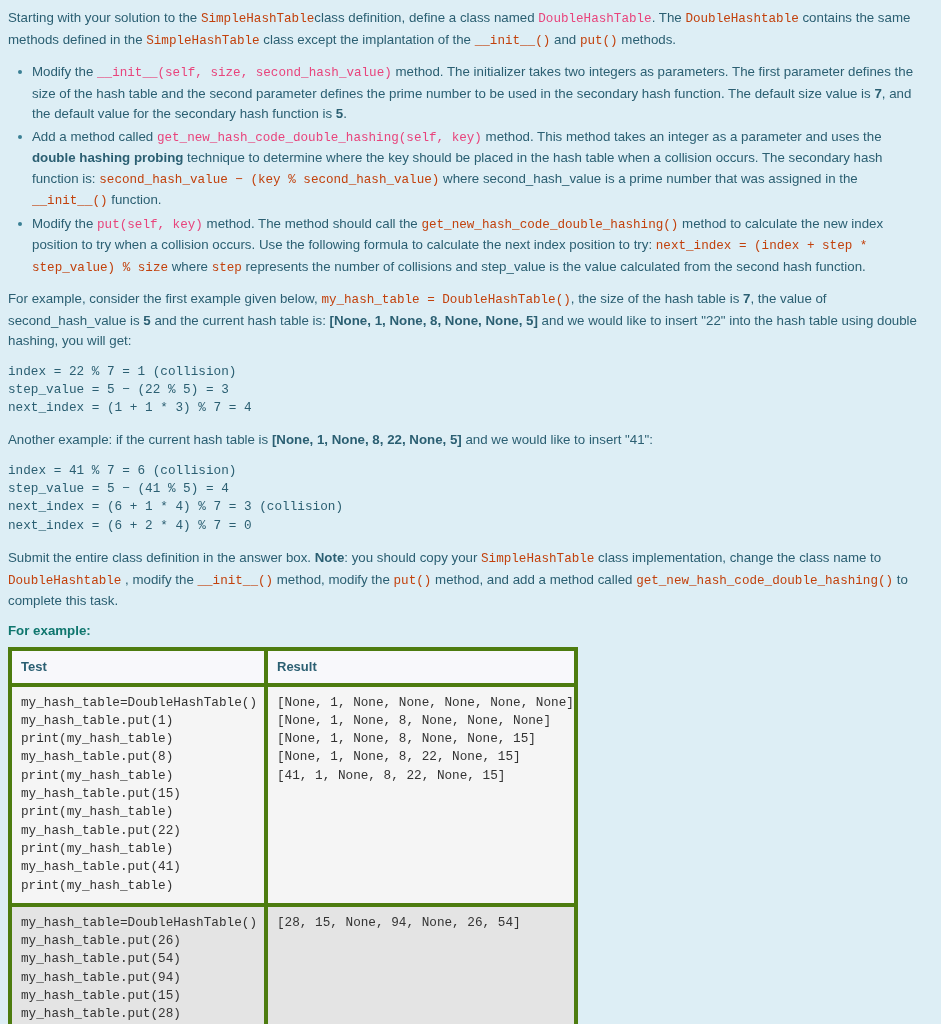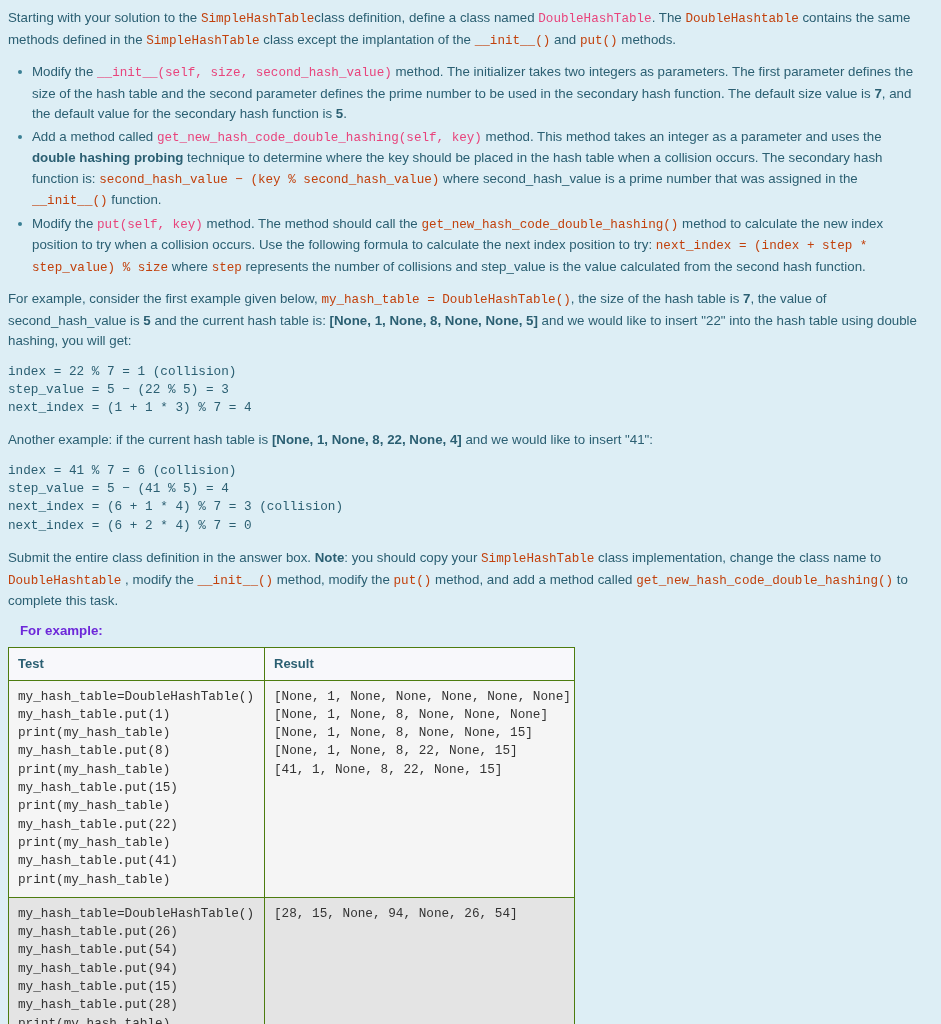--- a/index.html
+++ b/index.html
@@ -65,33 +65,33 @@
     background: transparent;
     font-family: "Liberation Mono", "DejaVu Sans Mono", monospace;
     font-size: 12.7px;
     line-height: 18.3px;
     color: #2b5f72;
     white-space: pre;
   }
   .forexample {
     font-weight: bold;
     font-size: 13.3px;
-    color: #6d28d9;
-    margin: 0 0 9px 12px;
+    color: #0f766e;
+    margin: 0 0 9px 0;
   }
   table.extable {
     border-collapse: collapse;
     border: 1px solid #b6b6b6;
     table-layout: fixed;
     width: 566px;
     margin: 0;
   }
   table.extable th,
   table.extable td {
-    border: 1px solid #4d7c0f;
+    border: 4px solid #4d7c0f;
     vertical-align: top;
     padding: 7px 9px 8px 9px;
   }
   table.extable th {
     background: #f8f8fb;
     text-align: left;
     font-size: 13px;
     font-weight: bold;
     color: #2b5f72;
     font-family: "Liberation Sans", sans-serif;
@@ -126,21 +126,21 @@
     <li><span>Modify the </span><span class="kw">put(self, key)</span><span> method. The method should call the </span><code>get_new_hash_code_double_hashing()</code><span> method to calculate the new index position to try when a collision occurs. Use the following formula to calculate the next index position to try: </span><code>next_index  = (index + step * step_value) % size</code><span>  where </span><code>step</code><span> represents the number of collisions and step_value is the value calculated from the second hash function.</span></li>
   </ul>
 
   <p class="para"><span>For example, consider the first example given below, </span><code>my_hash_table = DoubleHashTable()</code><span>, the size of the hash table is </span><b>7</b><span>, the value of second_hash_value is </span><b>5</b><span> and the current hash table is:  </span><b>[None, 1, None, 8, None, None, 5]</b><span> and we would like to insert "22" into the hash table using double hashing, you will get:</span></p>
 
   <pre class="codeblock">index = 22 % 7 = 1 (collision)
 step_value = 5 − (22 % 5) = 3
 next_index = (1 + 1 * 3) % 7 = 4</pre>
 
 
-  <p class="para"><span>Another example: if the current hash table is </span><b>[None, 1, None, 8, 22, None, 4]</b><span> and we would like to insert "41":</span></p>
+  <p class="para"><span>Another example: if the current hash table is </span><b>[None, 1, None, 8, 22, None, 5]</b><span> and we would like to insert "41":</span></p>
 
   <pre class="codeblock">index = 41 % 7 = 6 (collision)
 step_value = 5 − (41 % 5) = 4
 next_index = (6 + 1 * 4) % 7 = 3 (collision)
 next_index = (6 + 2 * 4) % 7 = 0</pre>
 
   <p class="para"><span>Submit the entire class definition in the answer box. </span><b>Note</b><span>: you should copy your </span><code>SimpleHashTable</code><span> class implementation, change the class name to </span><code>DoubleHashtable</code><span> , modify the </span><code>__init__()</code><span> method, modify the </span><code>put()</code><span> method, and add a method called </span><code>get_new_hash_code_double_hashing()</code><span> to complete this task.</span></p>
 
   <div class="forexample">For example:</div>
 

